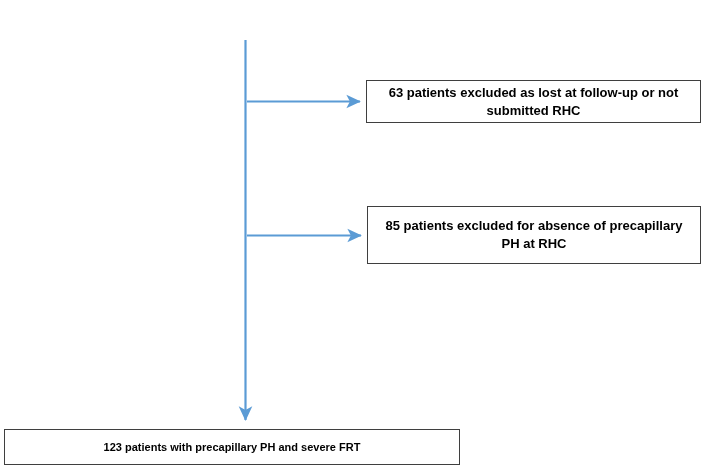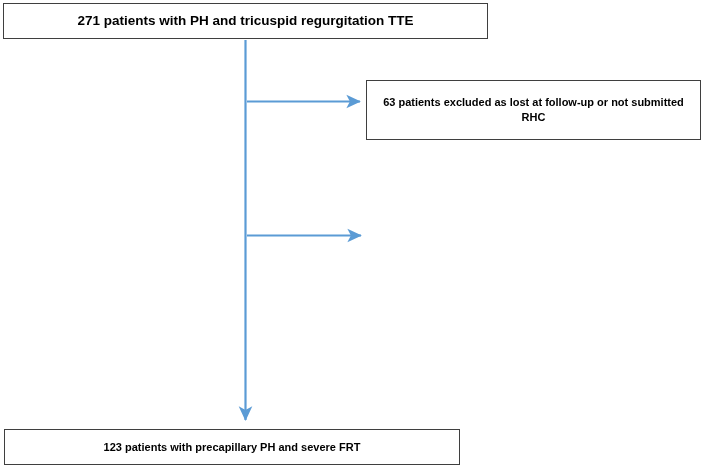--- a/index.html
+++ b/index.html
@@ -36,22 +36,22 @@
     left: 3px;
     top: 3px;
     width: 485px;
     height: 36px;
     font-size: 13.5px;
   }
   #box-excluded-1 {
     left: 366px;
     top: 80px;
     width: 335px;
-    height: 60px;
-    font-size: 11px;
+    height: 43px;
+    font-size: 13px;
   }
   #box-excluded-2 {
     left: 367px;
     top: 206px;
     width: 334px;
     height: 58px;
     font-size: 13px;
   }
   #box-bottom {
     left: 4px;
@@ -88,26 +88,26 @@
       </marker>
     </defs>
 
     <line x1="245.5" y1="40" x2="245.5" y2="420" stroke="#5B9BD5" stroke-width="2.2" marker-end="url(#arrow-down)"></line>
 
     <line x1="247" y1="101.5" x2="360" y2="101.5" stroke="#5B9BD5" stroke-width="2.2" marker-end="url(#arrow-right)"></line>
 
     <line x1="247" y1="235.5" x2="361" y2="235.5" stroke="#5B9BD5" stroke-width="2.2" marker-end="url(#arrow-right)"></line>
   </svg>
 
-  <div class="flow-box" id="box-top">
-    <span class="box-text">271 patients with PH and tricuspid regurgitation TTE</span>
-  </div>
 
   <div class="flow-box" id="box-excluded-1">
     <span class="box-text">63 patients excluded as lost at follow-up or not submitted RHC</span>
   </div>
 
+  <div class="flow-box" id="box-excluded-2">
+    <span class="box-text">85 patients excluded for absence of precapillary PH at RHC</span>
+  </div>
 
   <div class="flow-box" id="box-bottom">
     <span class="box-text">123 patients with precapillary PH and severe FRT</span>
   </div>
 
 </div>
 
 </body></html>

